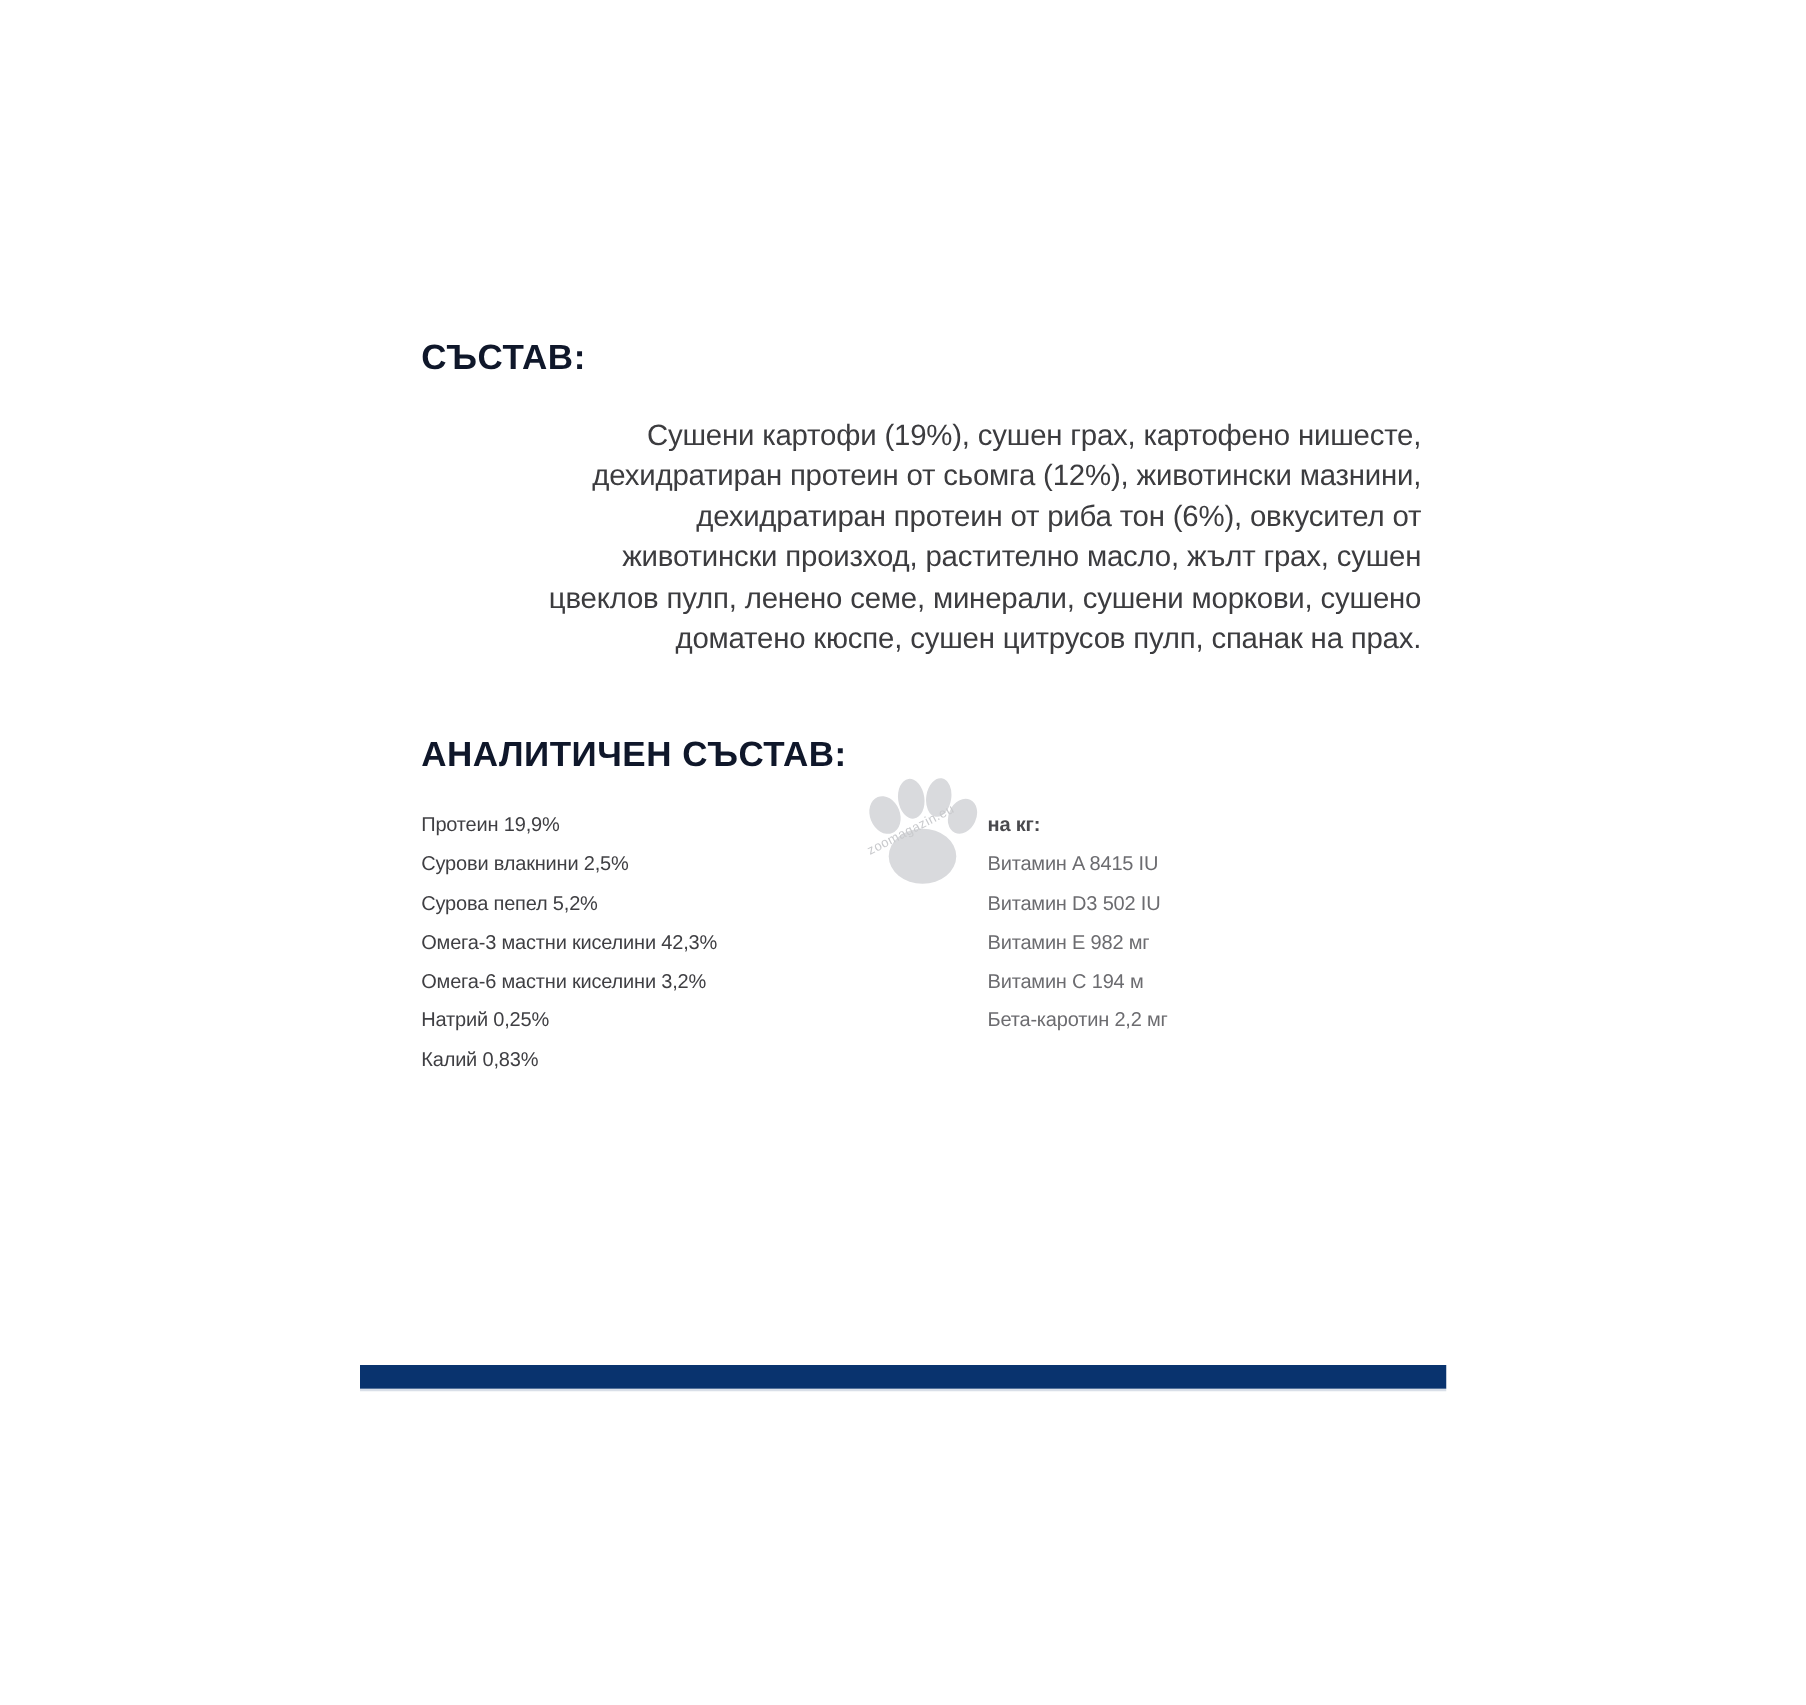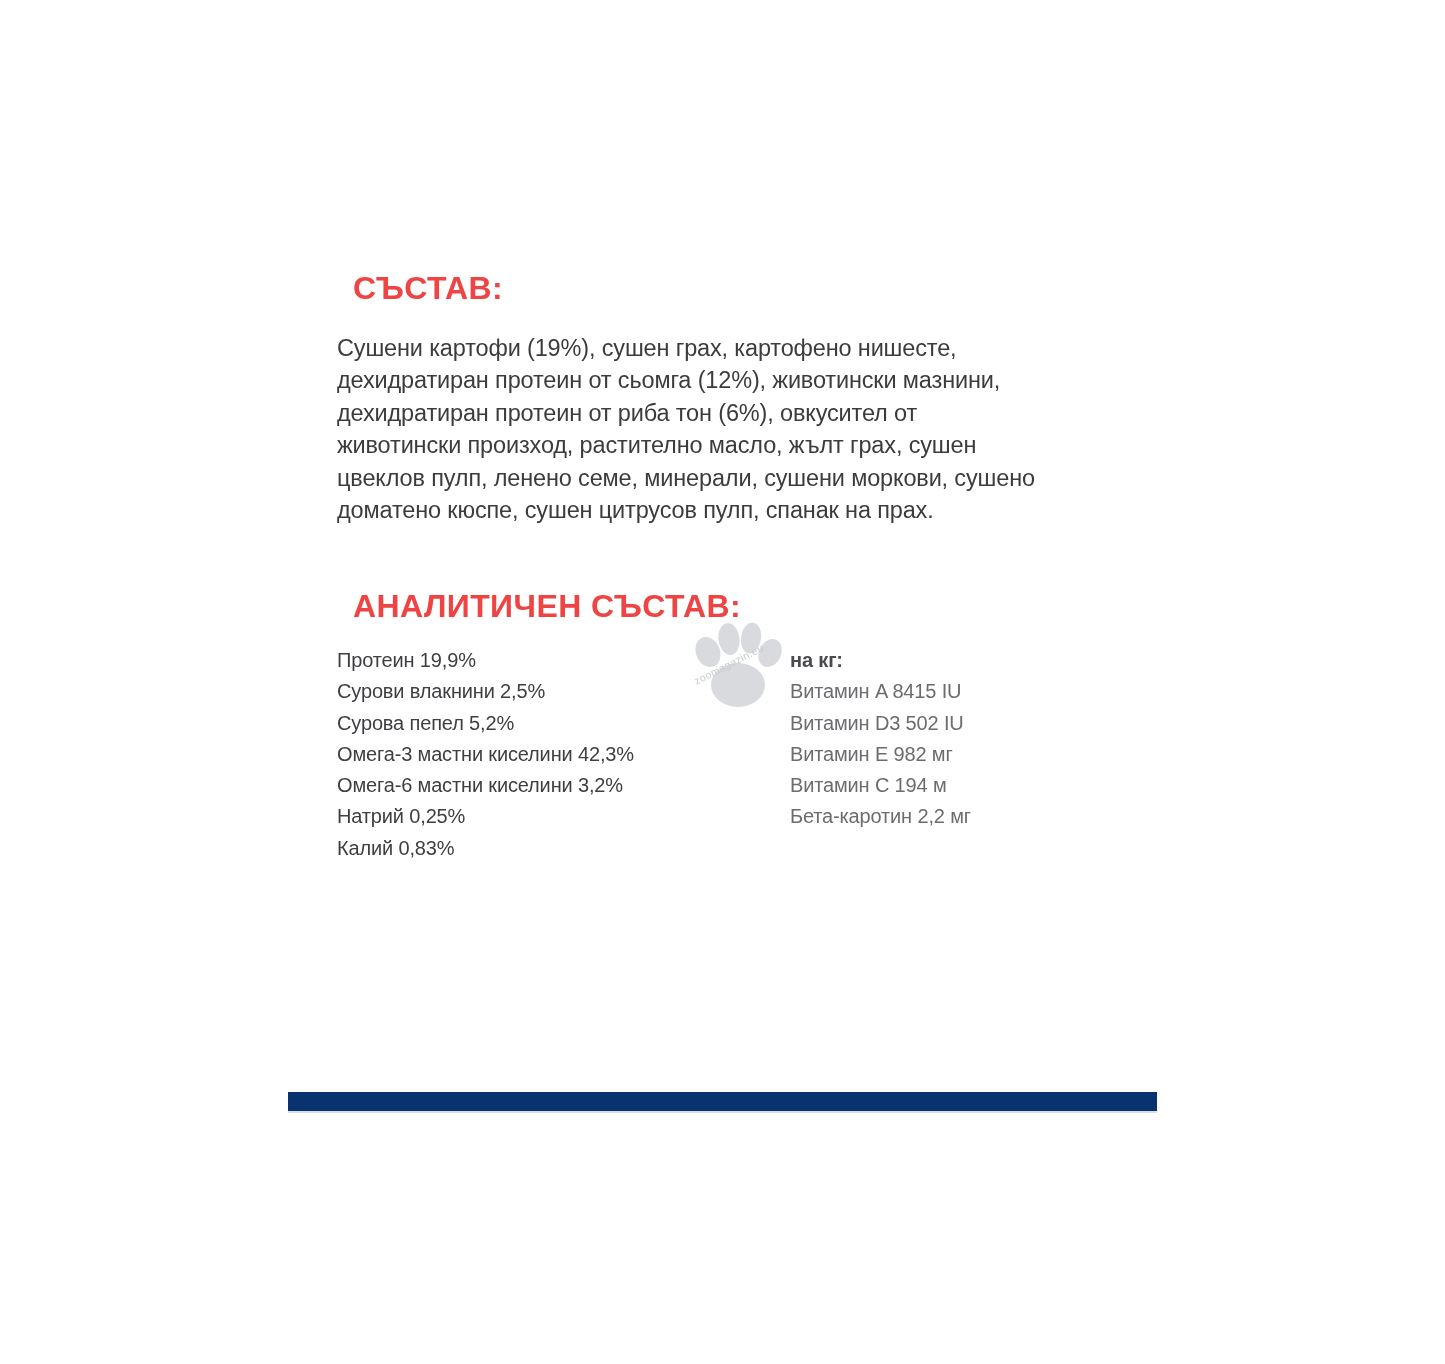--- a/index.html
+++ b/index.html
@@ -18,43 +18,42 @@
 
   .page {
     position: absolute;
     inset: 0;
     background: #ffffff;
   }
 
   
   .section-heading {
     position: absolute;
-    color: #ef4444;
+    color: #0f172a;
     font-family: "Liberation Sans", sans-serif;
     font-weight: bold;
-    font-size: 32px;
+    font-size: 28px;
     letter-spacing: 0.4px;
     white-space: nowrap;
     line-height: 1;
-    margin-left: 16px;
   }
   #heading-composition { left: 337px; top: 272px; }
   #heading-analytical  { left: 337px; top: 590px; }
 
   
   .ingredients-text {
     position: absolute;
     left: 337px;
     top: 332px;
     width: 800px;
     color: #3c3c3f;
     font-family: "Liberation Sans", sans-serif;
     font-size: 23.5px;
     line-height: 32.4px;
-    text-align: left;
+    text-align: right;
     white-space: pre-line;
     letter-spacing: -0.15px;
   }
 
   
   .analytical-block {
     position: absolute;
     left: 337px;
     top: 645px;
     width: 800px;
@@ -62,21 +61,21 @@
   .col {
     position: absolute;
     top: 0;
   }
   #col-constituents { left: 0px; }
   #col-pile         { left: 453px; }
 
   .line {
     color: #58585c;
     font-family: "Liberation Sans", sans-serif;
-    font-size: 20px;
+    font-size: 16px;
     line-height: 31.3px;
     white-space: nowrap;
     letter-spacing: -0.15px;
   }
   .line.dark { color: #3f3f43; }
   .line.muted { color: #6c6c70; }
   .line.bold { font-weight: bold; color: #4a4a4e; }
 
   
   .watermark {

